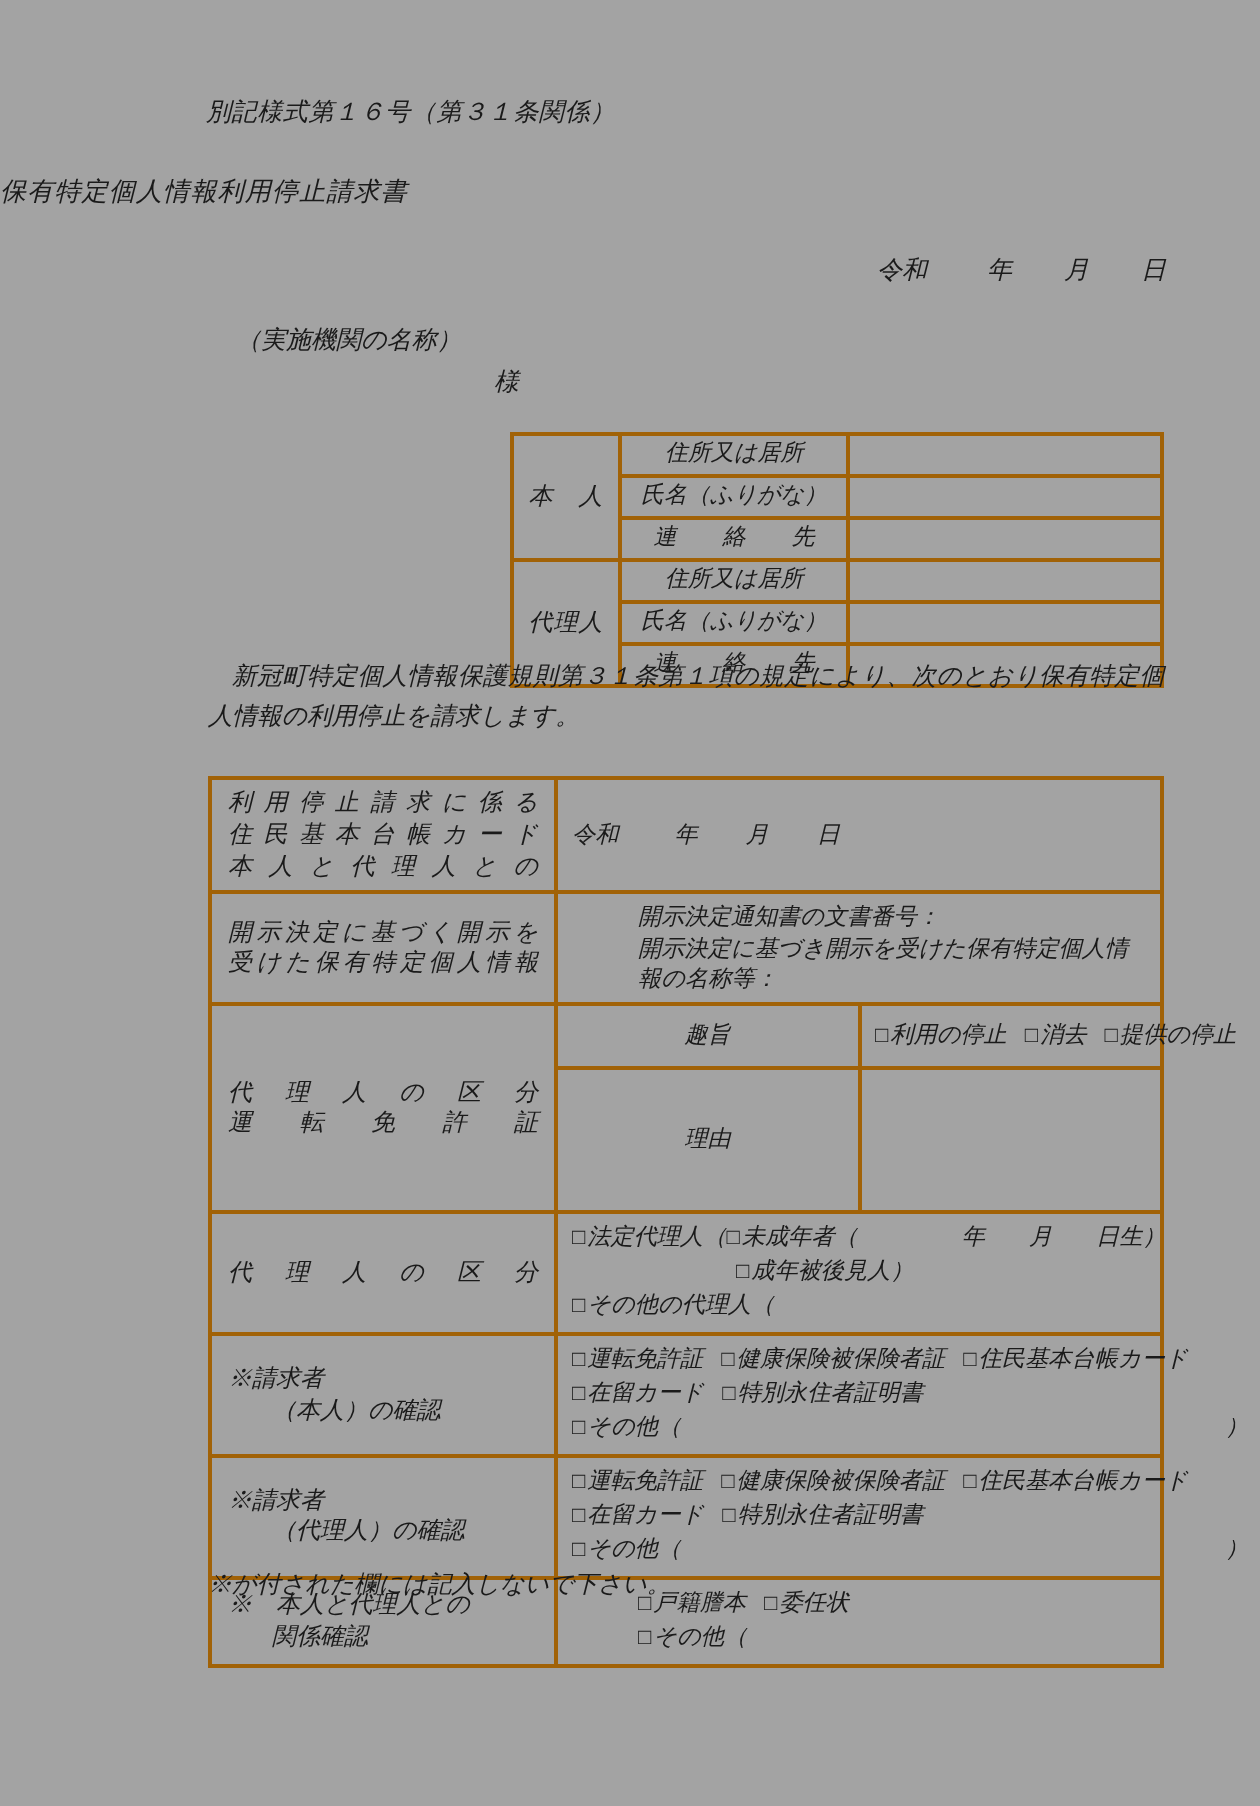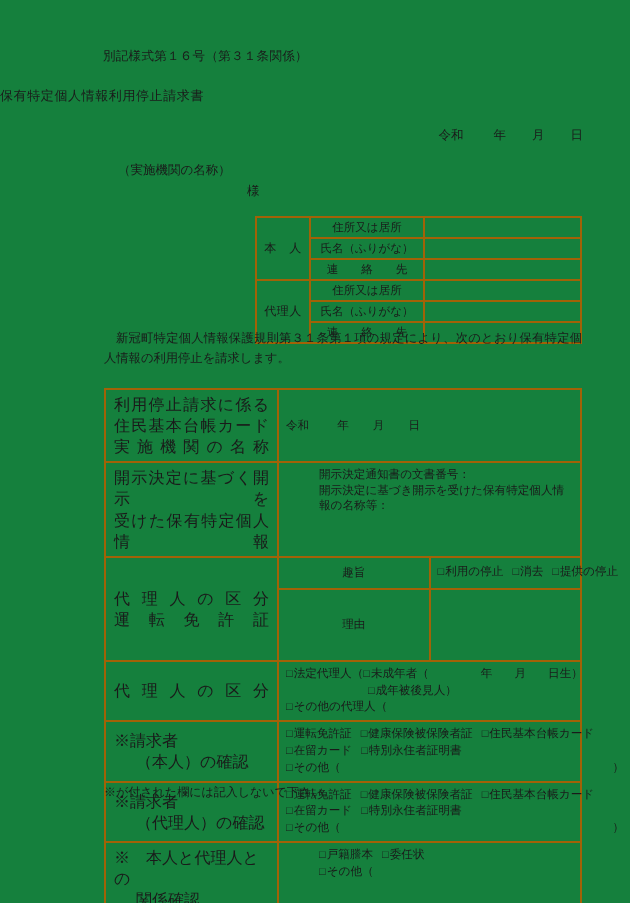--- a/index.html
+++ b/index.html
@@ -13,21 +13,22 @@
     height: 903px;
     position: relative;
     font-family: "Liberation Serif", "DejaVu Serif", serif;
     color: #1a1a1a;
     font-size: 12px;
     overflow: hidden;
   }
   .page {
     position: absolute;
     inset: 0;
-    background: #15803d;
+    background: #a3a3a3;
+    font-style: italic;
   }
 
   
   .form-no {
     position: absolute;
     left: 103px;
     top: 48px;
     font-size: 12.5px;
     letter-spacing: 0.3px;
     white-space: nowrap;
@@ -115,21 +116,21 @@
   
   .main-table {
     position: absolute;
     left: 104px;
     top: 388px;
     width: 478px;
   }
   .main-table td.label {
     width: 155px;
     padding: 4px 8px;
-    font-size: 16px;
+    font-size: 12px;
     vertical-align: middle;
   }
   .main-table td.subcol {
     width: 32px;
     text-align: center;
     font-size: 11.5px;
     padding: 2px;
   }
   .main-table td.body {
     padding: 4px 7px;
@@ -214,21 +215,21 @@
 
   <div class="lead">新冠町特定個人情報保護規則第３１条第１項の規定により、次のとおり保有特定個人情報の利用停止を請求します。</div>
 
   <table class="main-table">
     <tbody>
 
       <tr>
         <td class="label">
           <span class="just">利用停止請求に係る</span>
           <span class="just">住民基本台帳カード</span>
-          <span class="just">実施機関の名称</span>
+          <span class="just">本人と代理人との</span>
         </td>
         <td class="body body-mid row-date" colspan="2" style="height:46px;">
           <span>令和</span><span class="gap-l"></span><span>年</span><span class="gap-s"></span><span>月</span><span class="gap-s"></span><span>日</span>
         </td>
       </tr>
 
       <tr>
         <td class="label">
           <span class="just">開示決定に基づく開示を</span>
           <span class="just">受けた保有特定個人情報</span>

